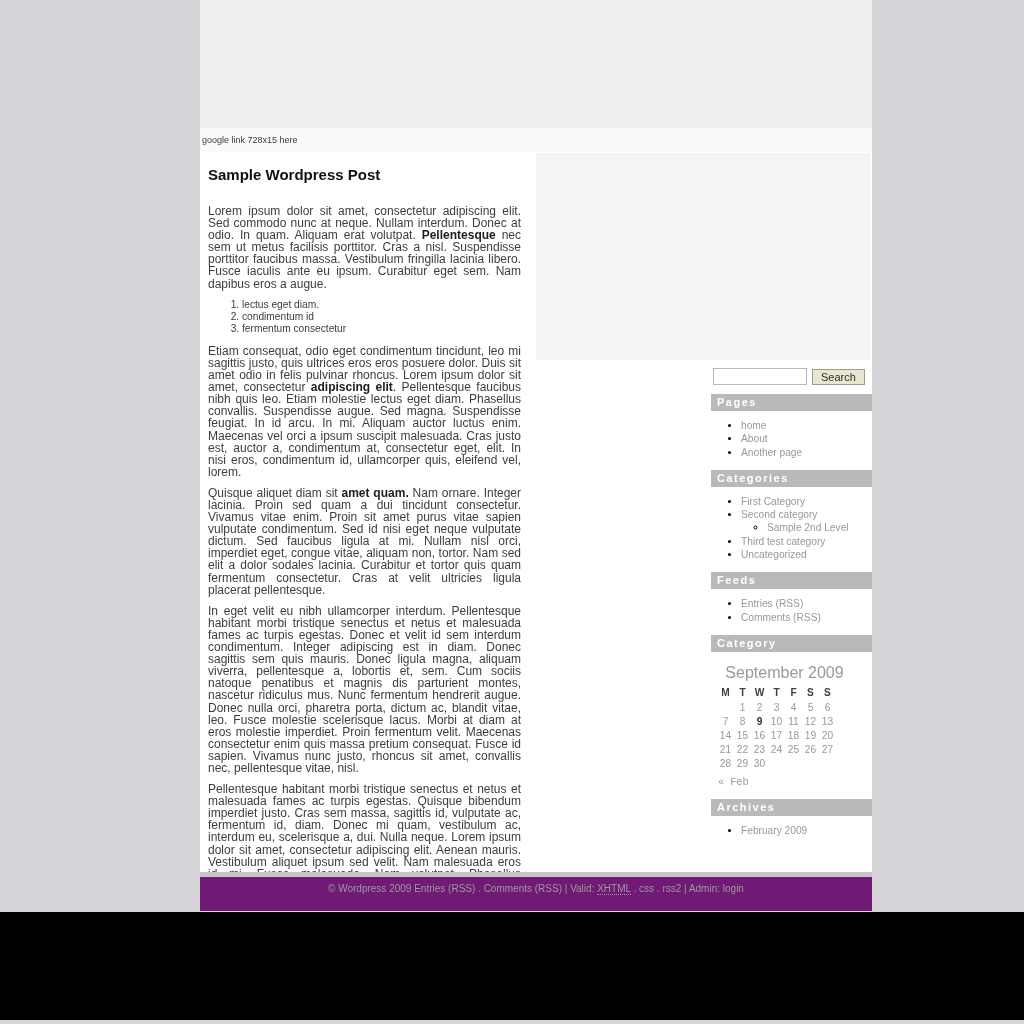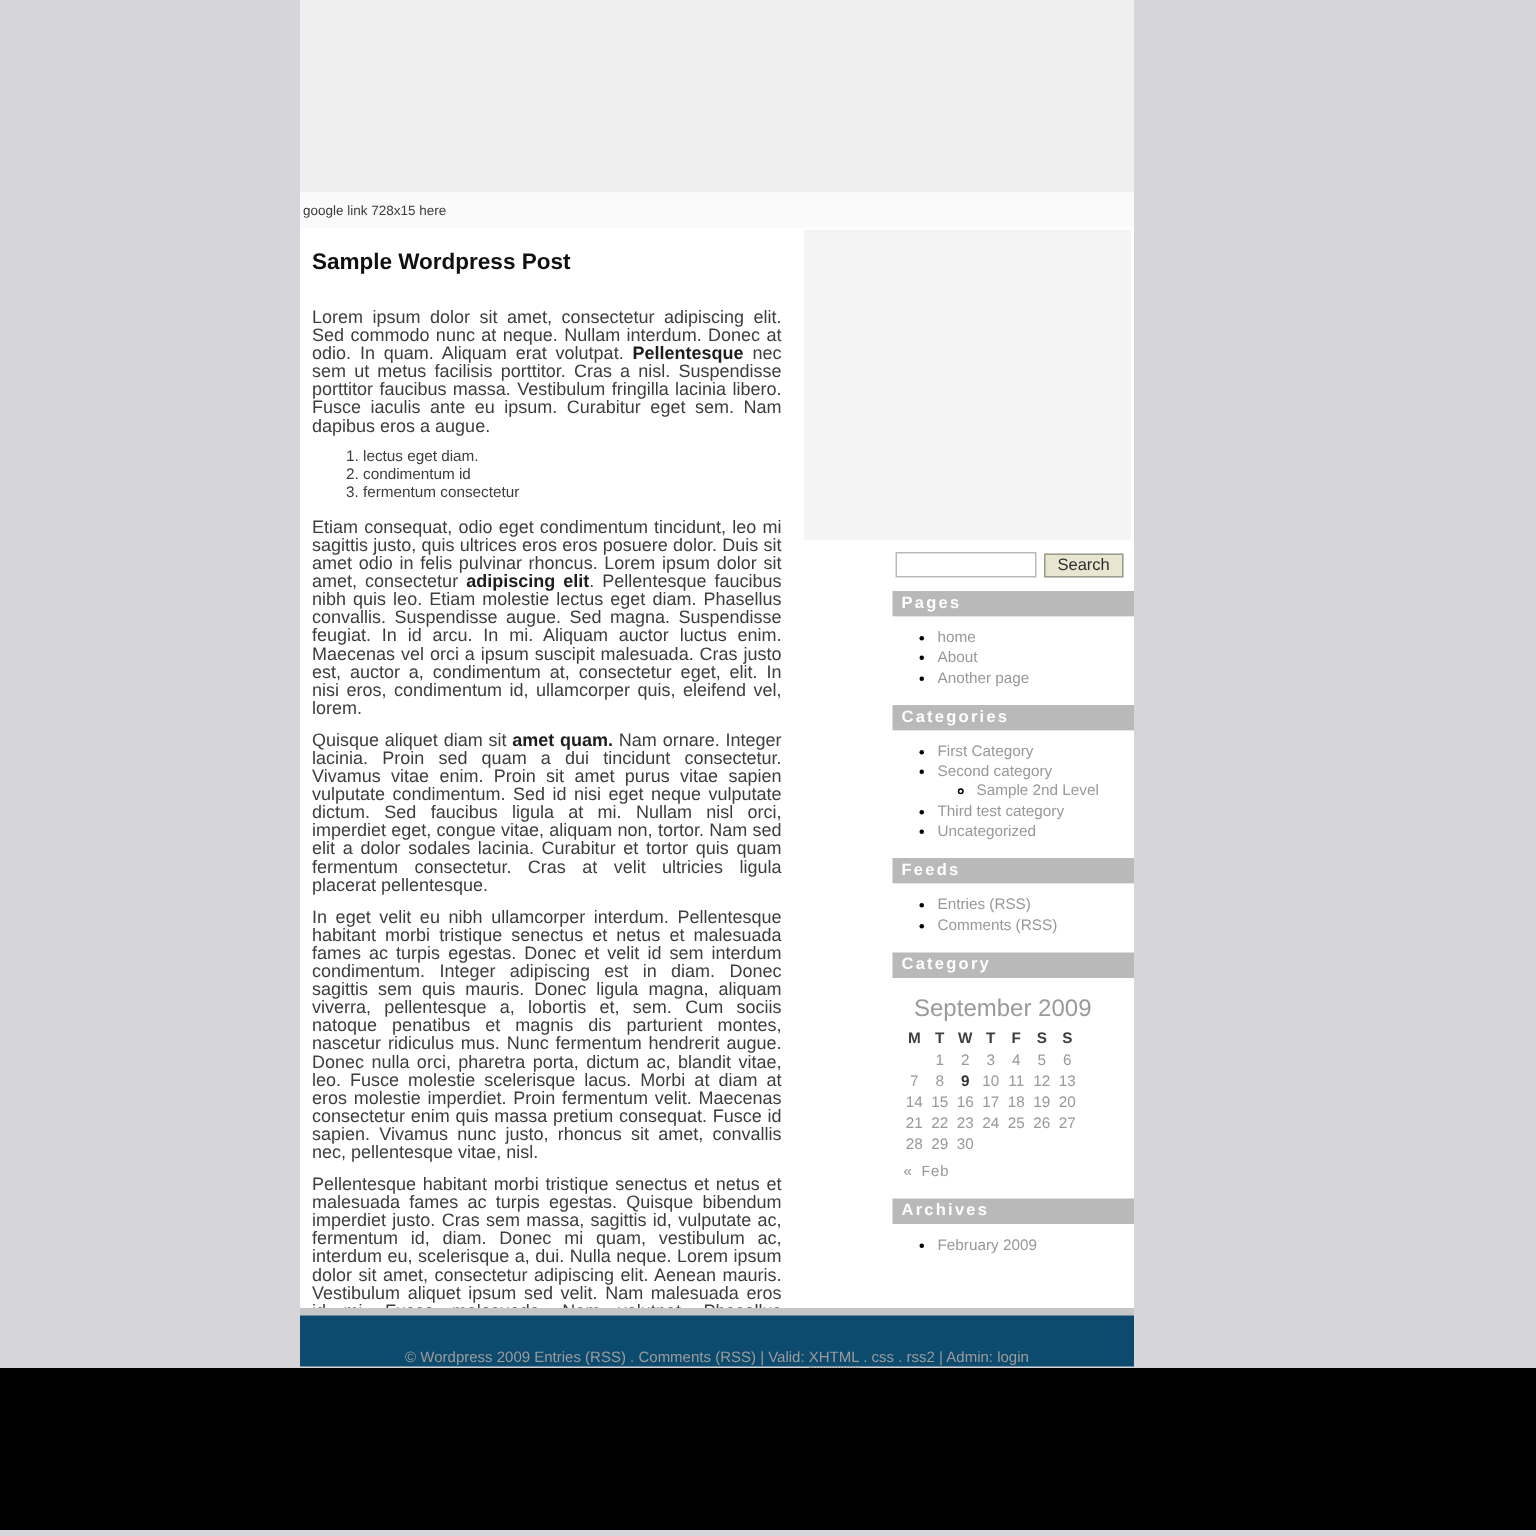--- a/index.html
+++ b/index.html
@@ -1,21 +1,21 @@
 <!DOCTYPE html>
 <html><head>
 <meta charset="utf-8">
 <style>
   html,body{margin:0;padding:0;}
   body{
     width:1024px;height:1024px;position:relative;overflow:hidden;
     background:#d6d6da;
     font-family:"Liberation Sans", sans-serif;
   }
-  .page{position:absolute;left:200px;top:0;width:556px;}
+  .page{position:absolute;left:200px;top:0;width:672px;}
   .site-header{height:128px;background:#efefef;}
   .ad-strip{height:24px;background:#fafafa;display:flex;align-items:center;}
   .ad-strip span{font-size:9px;color:#3c3c3c;padding-left:2px;}
   .main{display:flex;height:720px;overflow:hidden;background:#ffffff;}
   .content{width:333px;box-sizing:border-box;padding:6px 12px 0 8px;}
   .post-title{font-size:15px;font-weight:bold;color:#101010;margin:8px 0 22px 0;}
   .post-p{font-size:12px;line-height:12.1px;color:#3d3d3d;text-align:justify;margin:0 0 9px 0;}
   .post-p strong{color:#1d1d1d;}
   .post-ol{font-size:10.2px;line-height:12.4px;color:#3d3d3d;margin:0 0 9px 0;padding-left:34px;}
   .post-meta{background:#f6f6f6;border-top:1px solid #e3e3e3;height:17px;display:flex;align-items:center;font-size:10.2px;margin-top:2px;}
@@ -33,21 +33,21 @@
   .widget-body ul ul{list-style:circle;padding-left:26px;margin-top:1px;}
   .widget-body li{font-size:10.2px;line-height:12.3px;margin:0 0 1px 0;}
   .slink{color:#999999;text-decoration:none;}
   .cal-caption{font-size:16px;color:#999999;text-align:center;margin:3px 14px 4px 0;}
   .cal-table{border-collapse:collapse;margin-left:6px;}
   .cal-table th{font-size:10.2px;color:#3f3f3f;font-weight:bold;width:17px;height:14px;text-align:center;padding:0;}
   .cal-table td{font-size:10.2px;color:#999999;width:17px;height:14.2px;text-align:center;padding:0;}
   .cal-table td.today{color:#333333;font-weight:bold;}
   .cal-prev{font-size:10.2px;color:#999999;margin:2px 0 0 7px;text-decoration:none;display:inline-block;font-family:Liberation Mono, monospace;}
   .gray-strip{height:5px;background:#c6c6c6;}
-  .site-footer{height:34px;background:#0c4a6e;text-align:center;box-sizing:border-box;padding-top:23px;}
+  .site-footer{height:34px;background:#701a75;text-align:center;box-sizing:border-box;padding-top:6px;}
   .site-footer p{margin:0;font-size:10px;color:#9b9b9b;}
   .xhtml-link{color:#9b9b9b;text-decoration:none;border-bottom:1px dotted #9b9b9b;}
   .black-band{position:absolute;left:0;top:912px;width:1024px;height:108px;background:#000000;}
 </style>
 </head>
 <body>
 
 <div class="page">
   <div class="site-header"></div>
 

